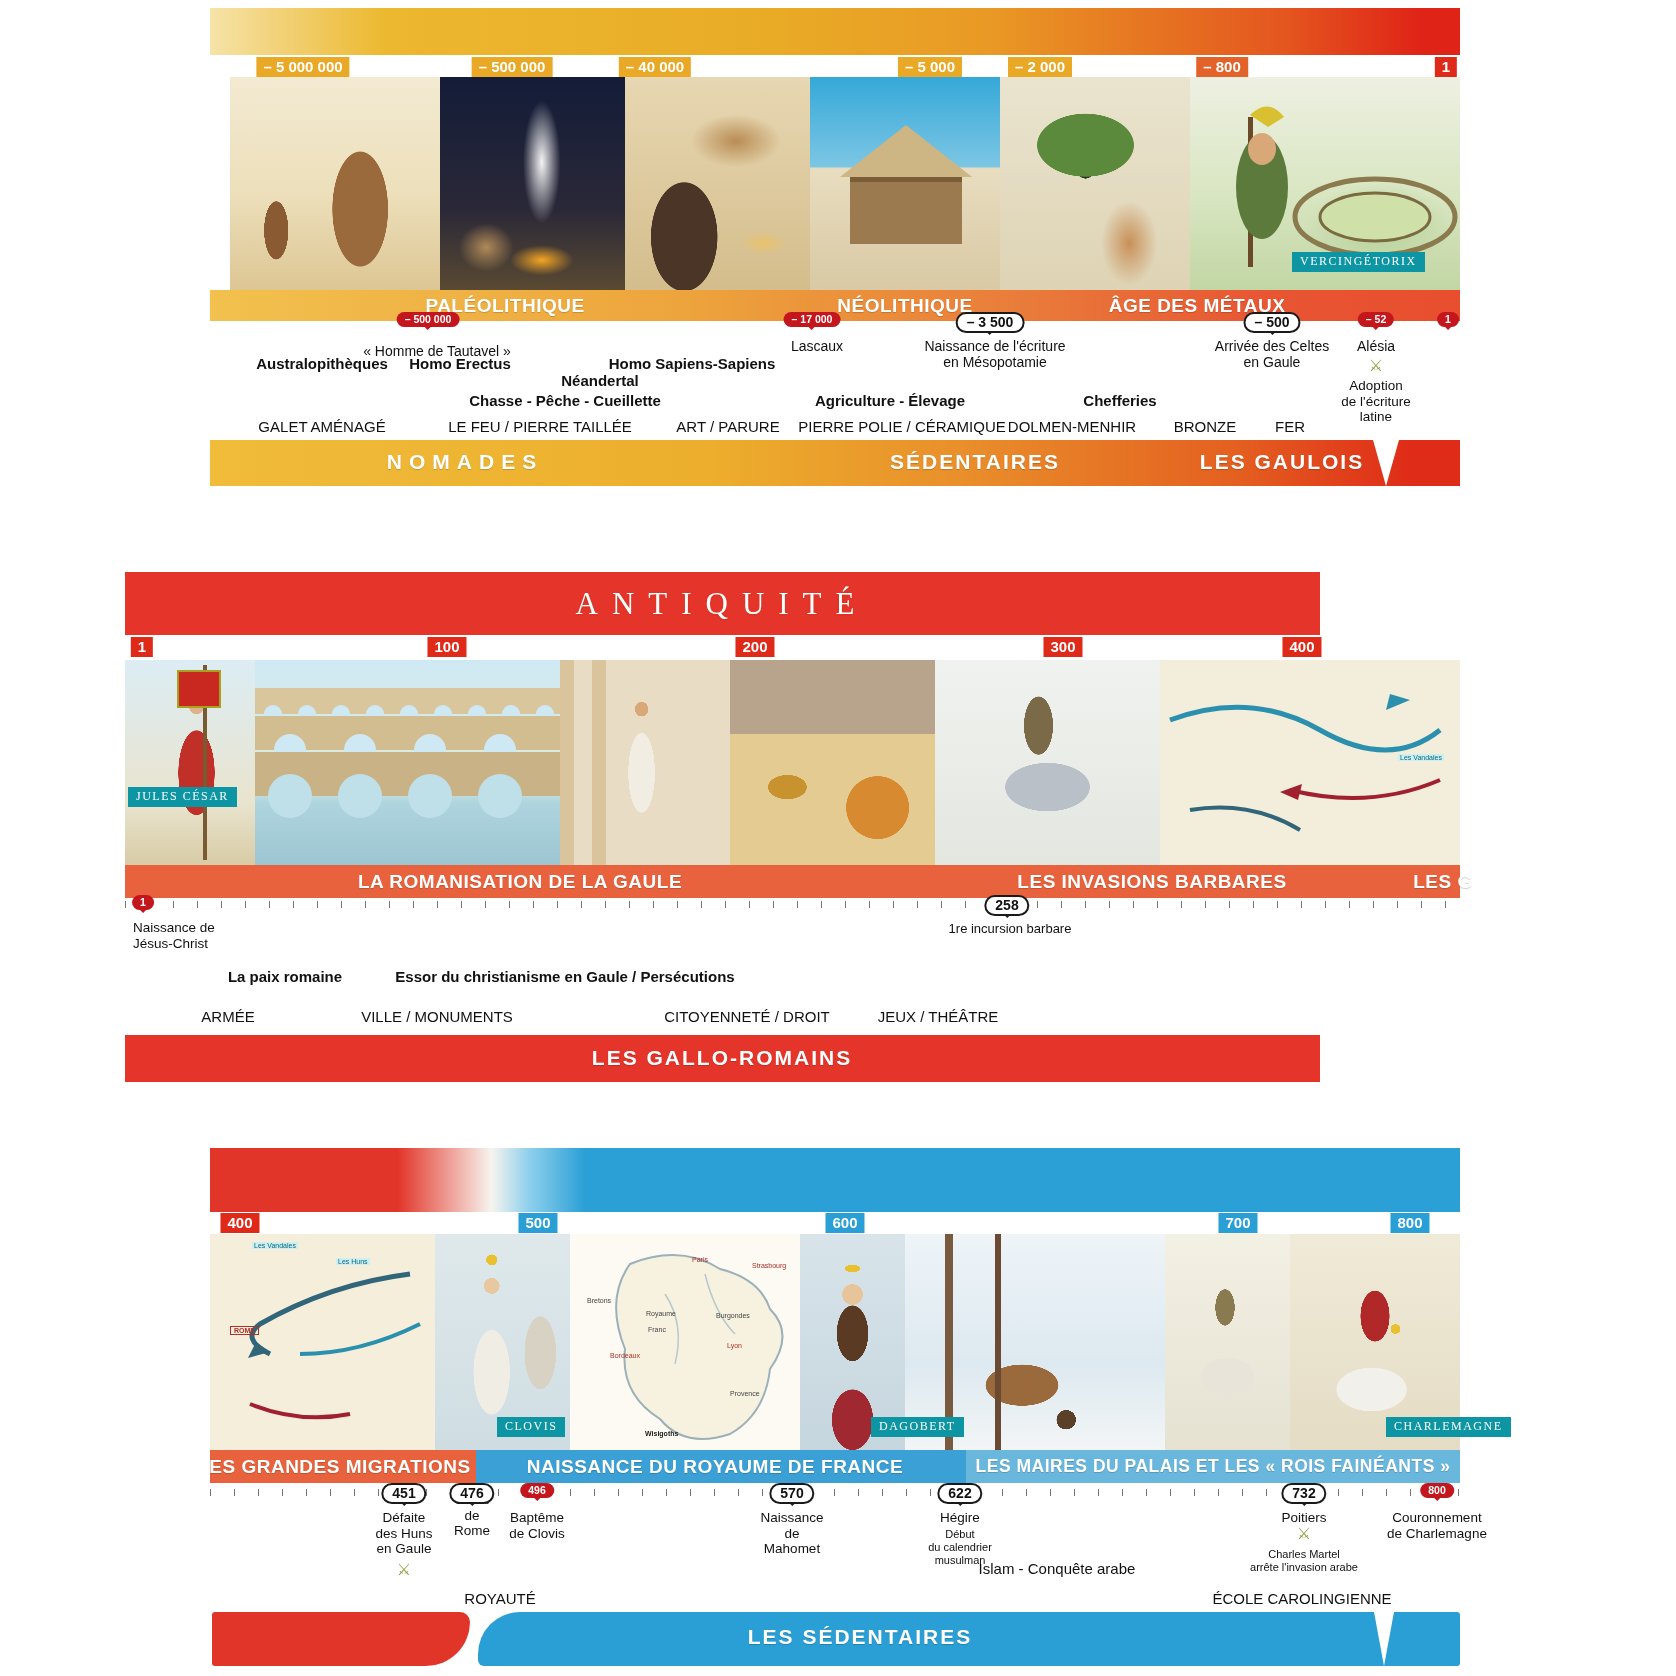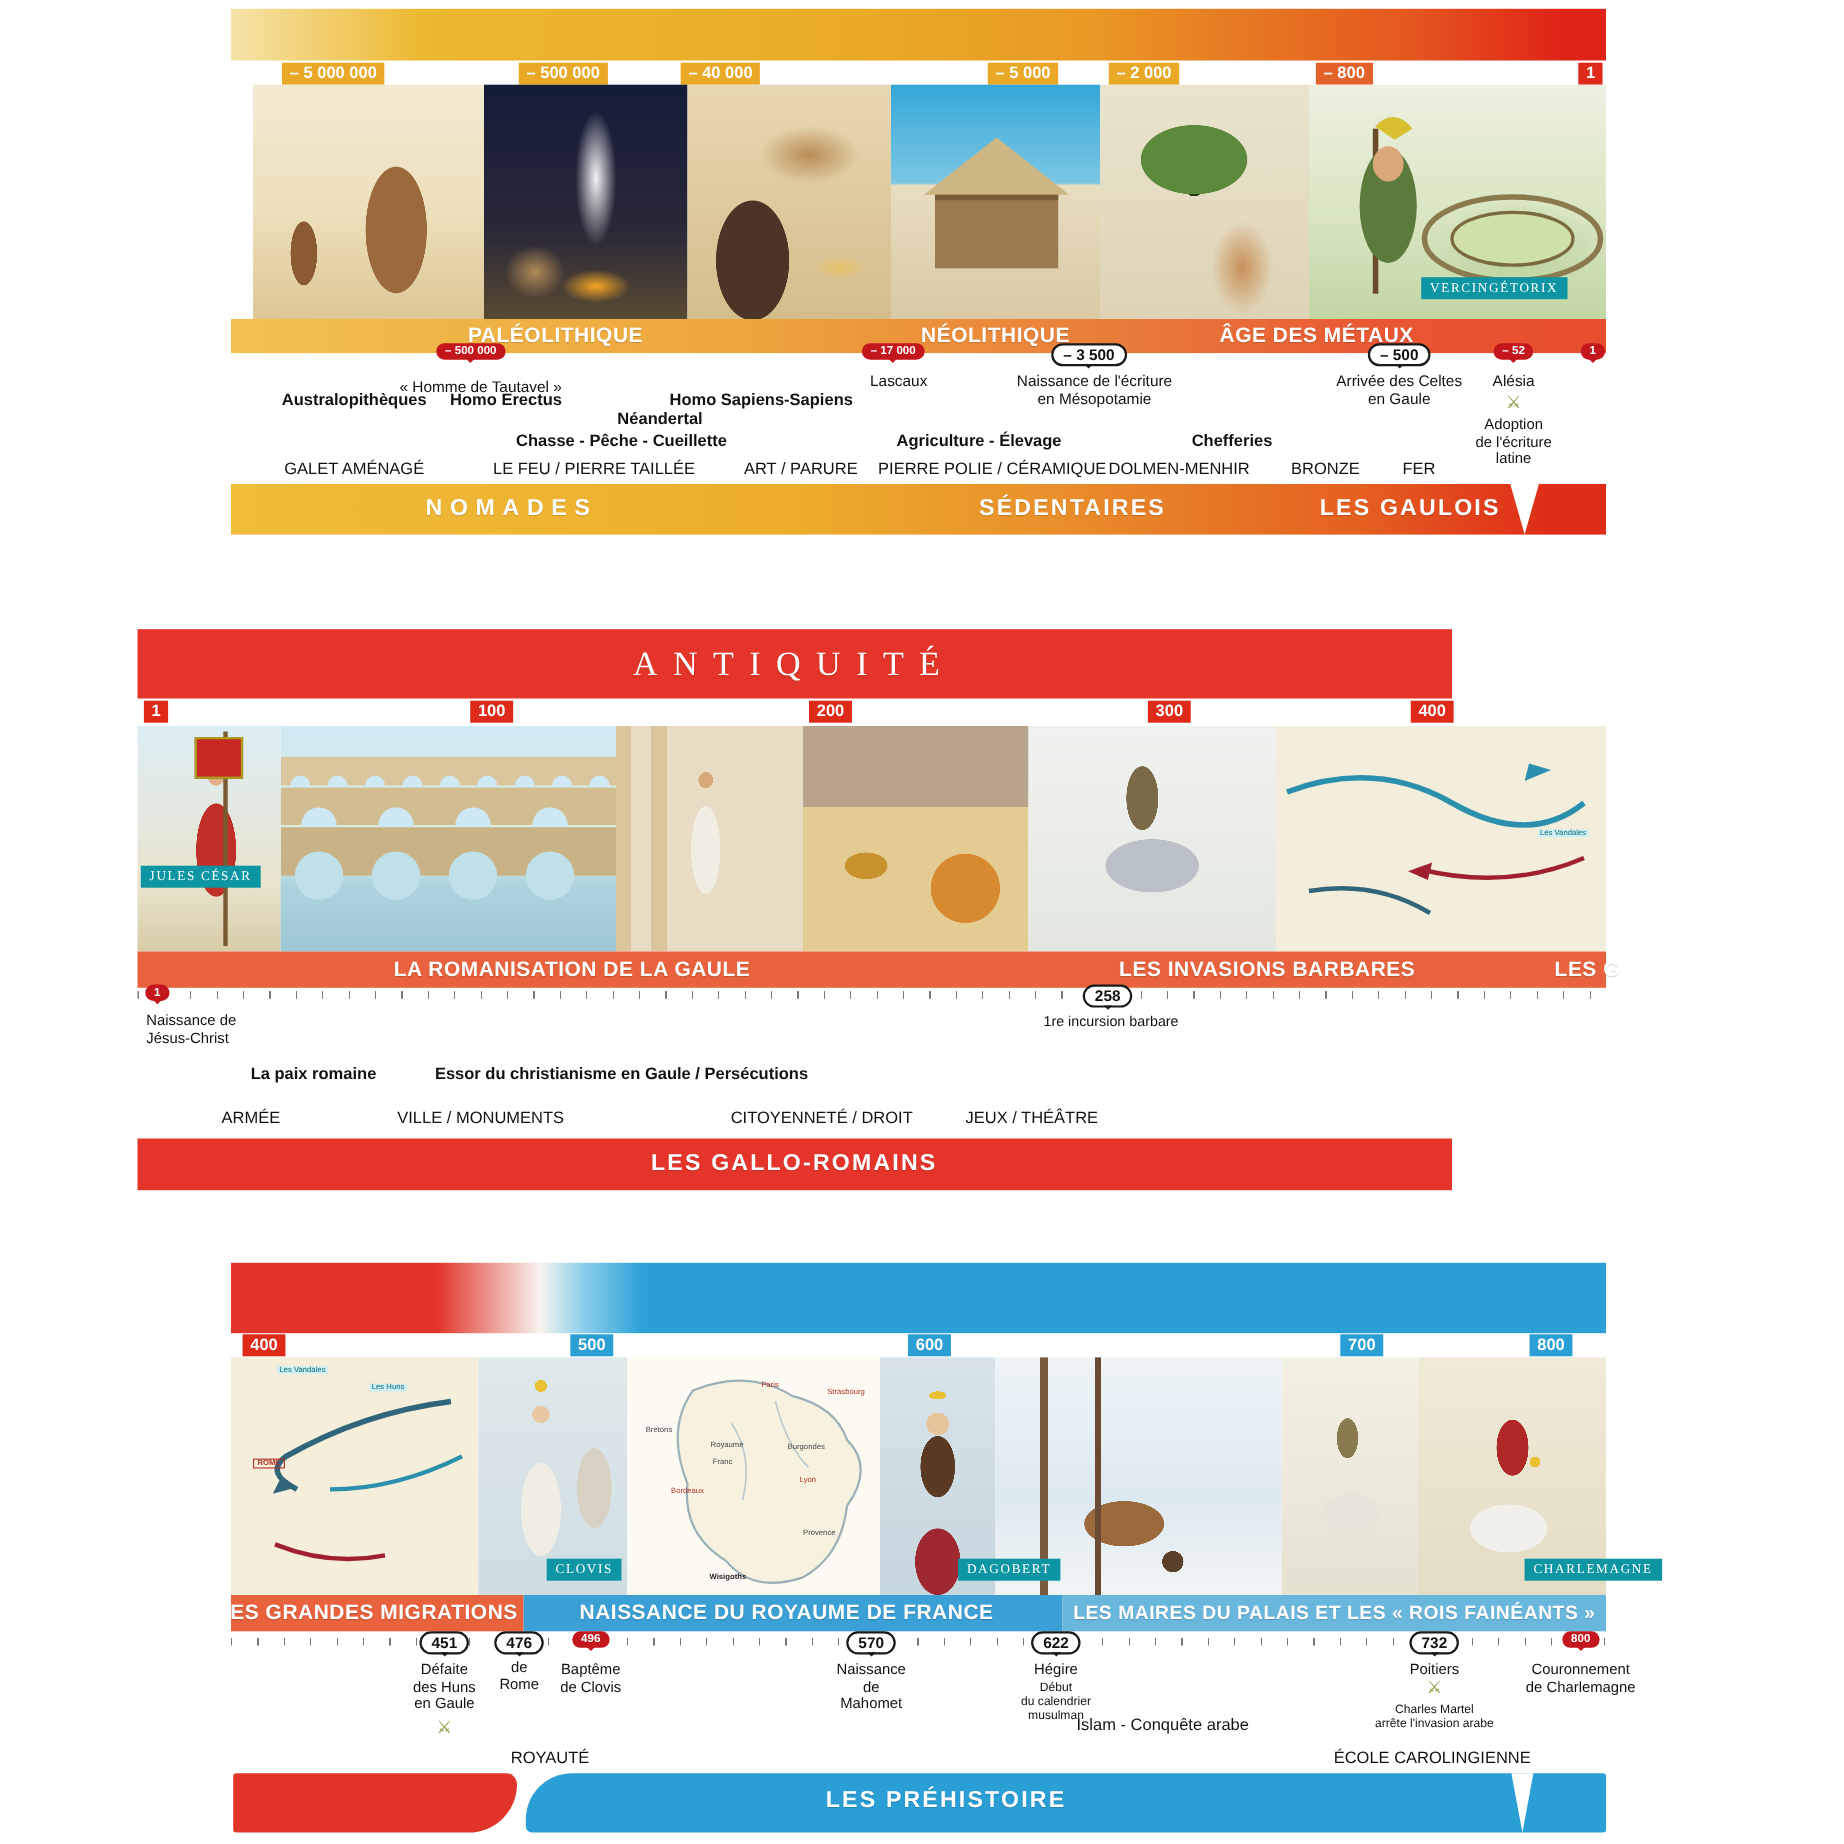--- a/index.html
+++ b/index.html
@@ -352,16 +352,16 @@
 arrête l'invasion arabe</div>
   <div class="note" style="left:1437px;top:1510px;font-size:13.5px;">Couronnement
 de Charlemagne</div>
 
   <div class="note" style="left:1057px;top:1560px;font-size:15px;">Islam - Conquête arabe</div>
   <div class="note caps" style="left:500px;top:1590px;">ROYAUTÉ</div>
   <div class="note caps" style="left:1302px;top:1590px;">ÉCOLE CAROLINGIENNE</div>
 
   <div class="abs" style="left:212px;top:1612px;width:258px;height:54px;background:#e23529;border-radius:3px 10px 44px 3px;"></div>
   <div class="abs" style="left:478px;top:1612px;width:982px;height:54px;background:#2a9fd5;border-radius:42px 3px 3px 6px;"></div>
-  <div class="era-text" style="left:860px;top:1625px;letter-spacing:2px;">LES PRÉHISTOIRE</div>
+  <div class="era-text" style="left:860px;top:1625px;letter-spacing:2px;">LES SÉDENTAIRES</div>
   <div class="notch" style="left:1374px;top:1612px;border-left:10px solid transparent;border-right:10px solid transparent;border-top:54px solid #fff;"></div>
 
 </div>
 
 </body></html>

